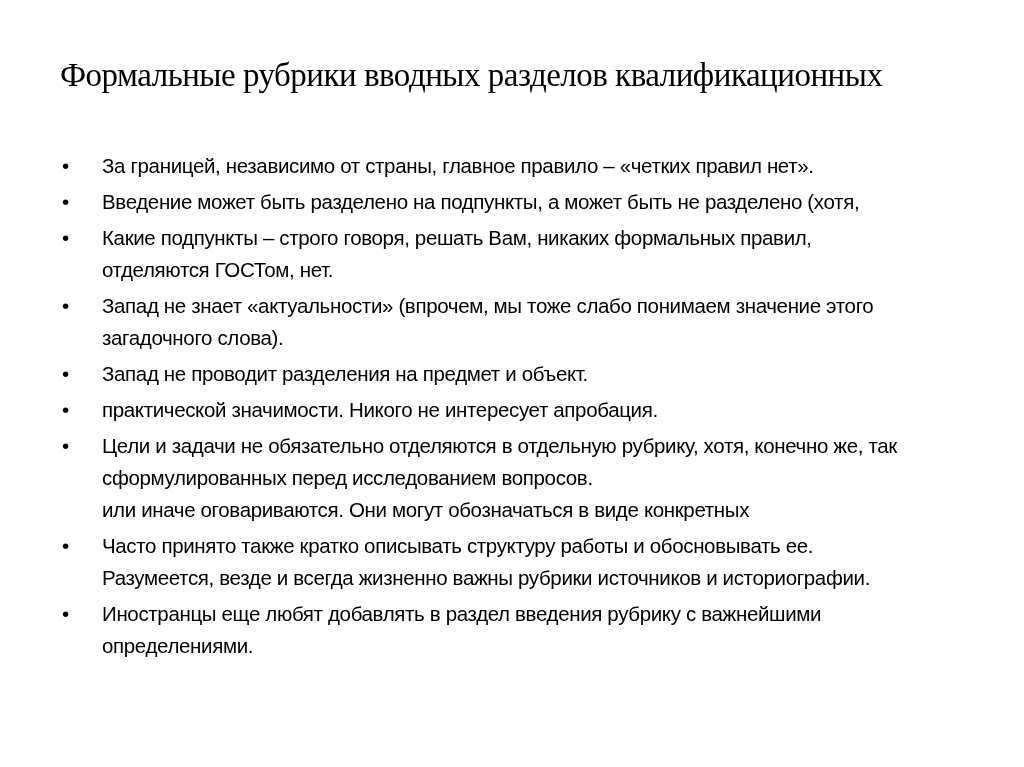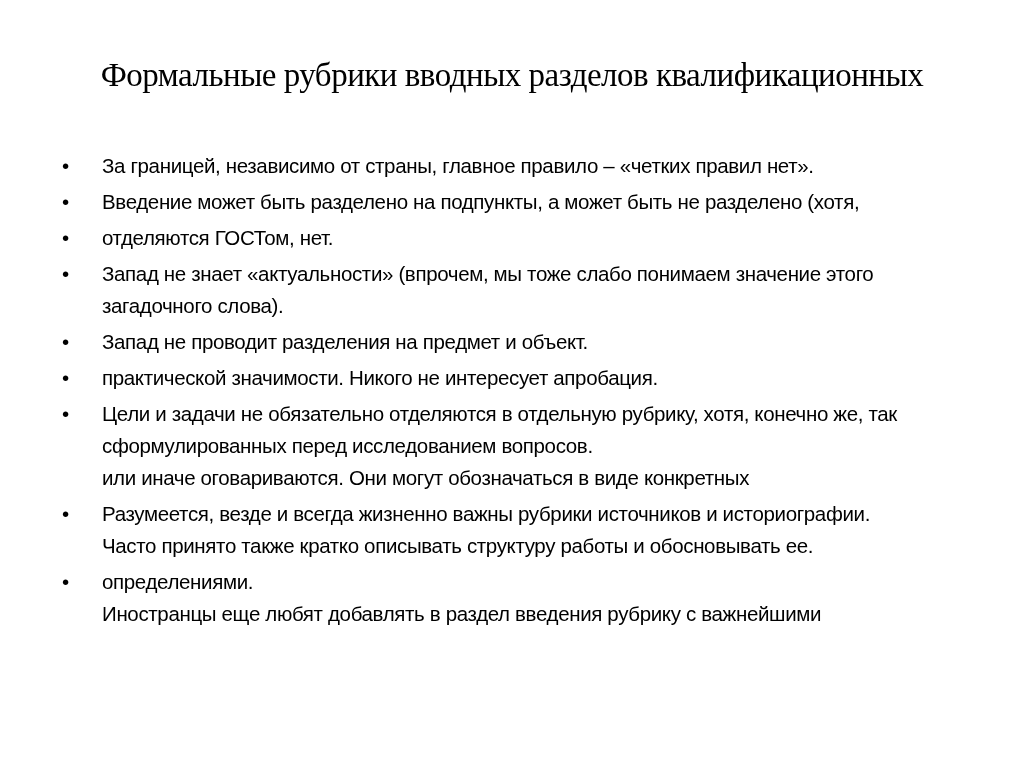--- a/index.html
+++ b/index.html
@@ -19,21 +19,21 @@
       left: 0; top: 0;
       width: 1024px;
       height: 767px;
       background: #ffffff;
     }
     .title {
       position: absolute;
       left: 60px;
       top: 54px;
       width: 904px;
-      text-align: center;
+      text-align: left;
       font-family: "Liberation Serif", serif;
       font-size: 33px;
       line-height: 42px;
       letter-spacing: -0.5px;
       margin: 0;
       font-weight: normal;
     }
     .bullets {
       position: absolute;
       left: 62px;
@@ -76,20 +76,21 @@
     <li class="bullet-item">
       <span class="bullet-dot">•</span>
       <span class="bullet-line">За границей, независимо от страны, главное правило – «четких правил нет».</span>
     </li>
     <li class="bullet-item">
       <span class="bullet-dot">•</span>
       <span class="bullet-line">Введение может быть разделено на подпункты, а может быть не разделено (хотя,</span>
     </li>
     <li class="bullet-item">
       <span class="bullet-dot">•</span>
+      <span class="bullet-line">Какие подпункты – строго говоря, решать Вам, никаких формальных правил,</span>
       <span class="bullet-line">отделяются ГОСТом, нет.</span>
     </li>
     <li class="bullet-item">
       <span class="bullet-dot">•</span>
       <span class="bullet-line">Запад не знает «актуальности» (впрочем, мы тоже слабо понимаем значение этого</span>
       <span class="bullet-line">загадочного слова).</span>
     </li>
     <li class="bullet-item">
       <span class="bullet-dot">•</span>
       <span class="bullet-line">Запад не проводит разделения на предмет и объект.</span>
@@ -99,22 +100,22 @@
       <span class="bullet-line">практической значимости. Никого не интересует апробация.</span>
     </li>
     <li class="bullet-item">
       <span class="bullet-dot">•</span>
       <span class="bullet-line">Цели и задачи не обязательно отделяются в отдельную рубрику, хотя, конечно же, так</span>
       <span class="bullet-line">сформулированных перед исследованием вопросов.</span>
       <span class="bullet-line">или иначе оговариваются. Они могут обозначаться в виде конкретных</span>
     </li>
     <li class="bullet-item">
       <span class="bullet-dot">•</span>
+      <span class="bullet-line">Часто принято также кратко описывать структуру работы и обосновывать ее.</span>
       <span class="bullet-line">Разумеется, везде и всегда жизненно важны рубрики источников и историографии.</span>
-      <span class="bullet-line">Часто принято также кратко описывать структуру работы и обосновывать ее.</span>
     </li>
     <li class="bullet-item">
       <span class="bullet-dot">•</span>
+      <span class="bullet-line">Иностранцы еще любят добавлять в раздел введения рубрику с важнейшими</span>
       <span class="bullet-line">определениями.</span>
-      <span class="bullet-line">Иностранцы еще любят добавлять в раздел введения рубрику с важнейшими</span>
     </li>
   </ul>
 </div>
 
 </body></html>

